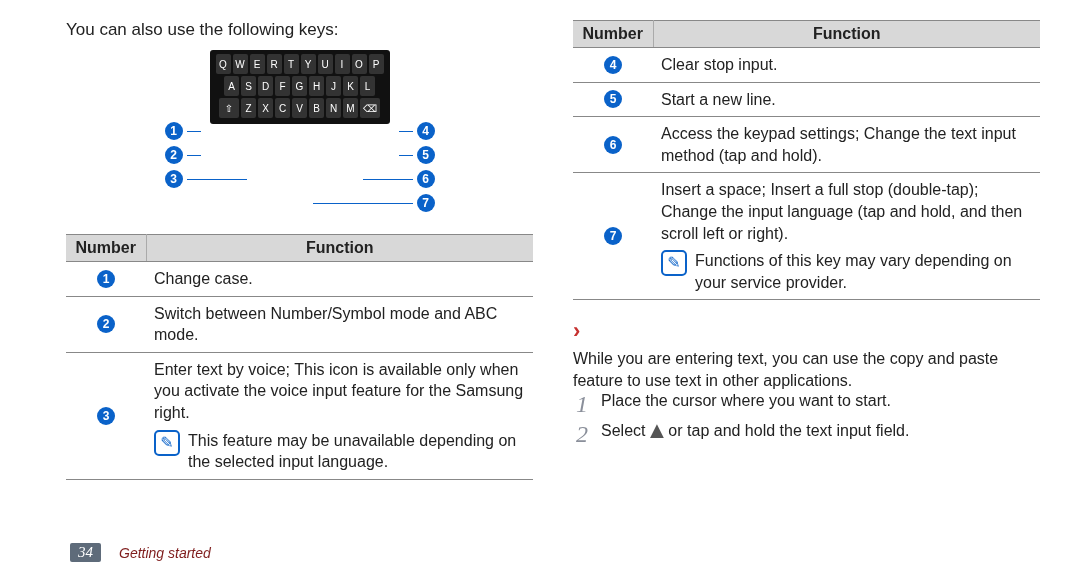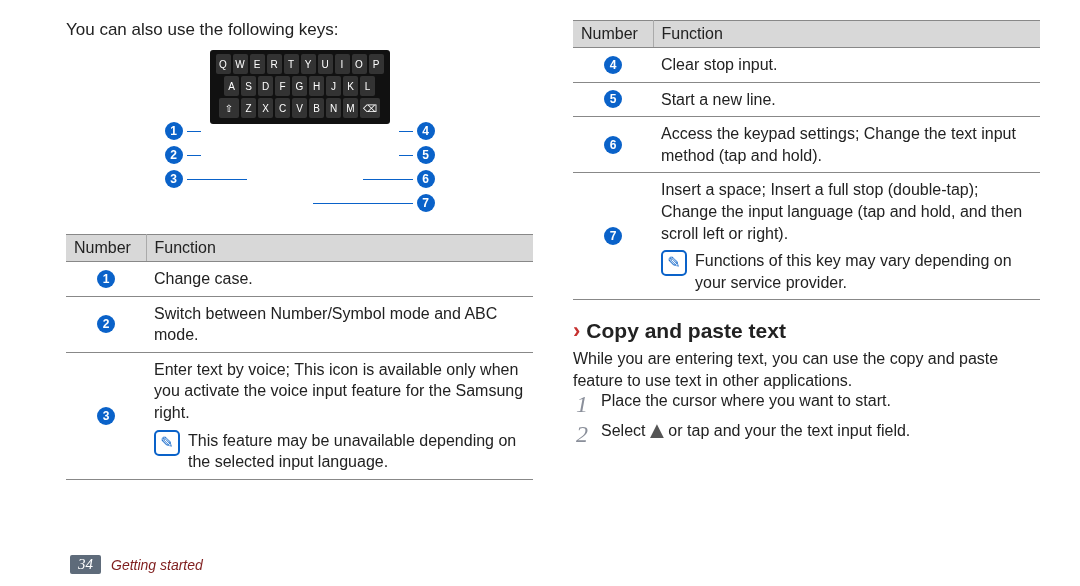--- a/index.html
+++ b/index.html
@@ -29,40 +29,40 @@
   .label-l, .label-r { position: absolute; display: flex; align-items: center; gap: 4px; }
   .label-l .line, .label-r .line { height: 1px; background: #0a62c9; }
   .label-l { left: 0; }
   .label-r { right: 0; }
   .label-l .line { width: 14px; }
   .label-r .line { width: 14px; }
   .l1 { top: 72px; } .l2 { top: 96px; } .l3 { top: 120px; }
   .r4 { top: 72px; } .r5 { top: 96px; } .r6 { top: 120px; } .r7 { top: 144px; }
 
   table { width: 100%; border-collapse: collapse; font-size: 16px; }
-  thead th { background: #d8d8d8; text-align: left; font-weight: 400; padding: 4px 8px; border-top: 1px solid #888; border-bottom: 1px solid #888; }
+  thead th { background: #d8d8d8; text-align: center; font-weight: 700; padding: 4px 8px; border-top: 1px solid #888; border-bottom: 1px solid #888; }
   thead th:first-child { border-right: 1px solid #aaa; }
   tbody td { padding: 6px 8px; border-bottom: 1px solid #888; vertical-align: middle; }
   tbody td.numcell { text-align: center; width: 80px; }
   tbody td.numcell .circle-num { margin: 0 auto; }
   td.fncell { line-height: 1.35; }
 
   .note-row { display: flex; align-items: flex-start; gap: 8px; margin-top: 6px; }
   .note-icon { width: 26px; height: 26px; border: 2px solid #0a62c9; border-radius: 5px; display: flex; align-items: center; justify-content: center; flex-shrink: 0; color: #0a62c9; font-size: 16px; }
   .note-text { flex: 1; }
 
   .section-h { display: flex; align-items: center; gap: 6px; margin-top: 18px; margin-bottom: 4px; }
   .chev { color: #c6302f; font-weight: bold; font-size: 22px; }
   .section-h h2 { font-size: 21px; font-weight: bold; }
   .section-body { font-size: 16px; line-height: 1.35; margin-bottom: 0; }
 
   .step { display: flex; align-items: flex-start; gap: 10px; font-size: 16px; margin-bottom: 6px; }
   .step-num { font-family: Georgia, "Times New Roman", serif; font-style: italic; font-size: 24px; color: #8a8f9a; width: 18px; text-align: center; line-height: 1; }
 
-  .footer { position: absolute; bottom: 12px; left: 70px; font-size: 14px; display: flex; align-items: center; gap: 10px; }
+  .footer { position: absolute; bottom: 24px; left: 70px; font-size: 14px; display: flex; align-items: center; gap: 18px; }
   .pg-badge { background: #5e6b7a; color: #fff; font-style: italic; font-family: Georgia, serif; padding: 1px 8px; border-radius: 2px; font-size: 15px; }
   .footer .section { font-style: italic; color: #7f1d1d; }
 
   .sel-icon { display: inline-block; width: 14px; height: 14px; background: #555; clip-path: polygon(50% 0, 100% 100%, 0 100%); vertical-align: middle; }
 </style>
 </head>
 <body>
 
 <div class="page">
 
@@ -217,32 +217,31 @@
                 <div class="note-icon">✎</div>
                 <div class="note-text">Functions of this key may vary depending on your service provider.</div>
               </div>
             </td>
           </tr>
         </tbody>
     </table>
 
     <div class="section-h">
       <span class="chev">›</span>
-      <h2>Copy and paste text</h2>
     </div>
     <div class="section-body">While you are entering text, you can use the copy and paste feature to use text in other applications.</div>
 
     <div class="step">
       <div class="step-num">1</div>
       <div>Place the cursor where you want to start.</div>
     </div>
     <div class="step">
       <div class="step-num">2</div>
       <div>
-        <span>Select </span><span class="sel-icon"></span><span> or tap and your the text input field.</span>
+        <span>Select </span><span class="sel-icon"></span><span> or tap and hold the text input field.</span>
       </div>
     </div>
   </div>
 
   <div class="footer">
     <span class="pg-badge">34</span>
     <span class="section">Getting started</span>
   </div>
 </div>
 

